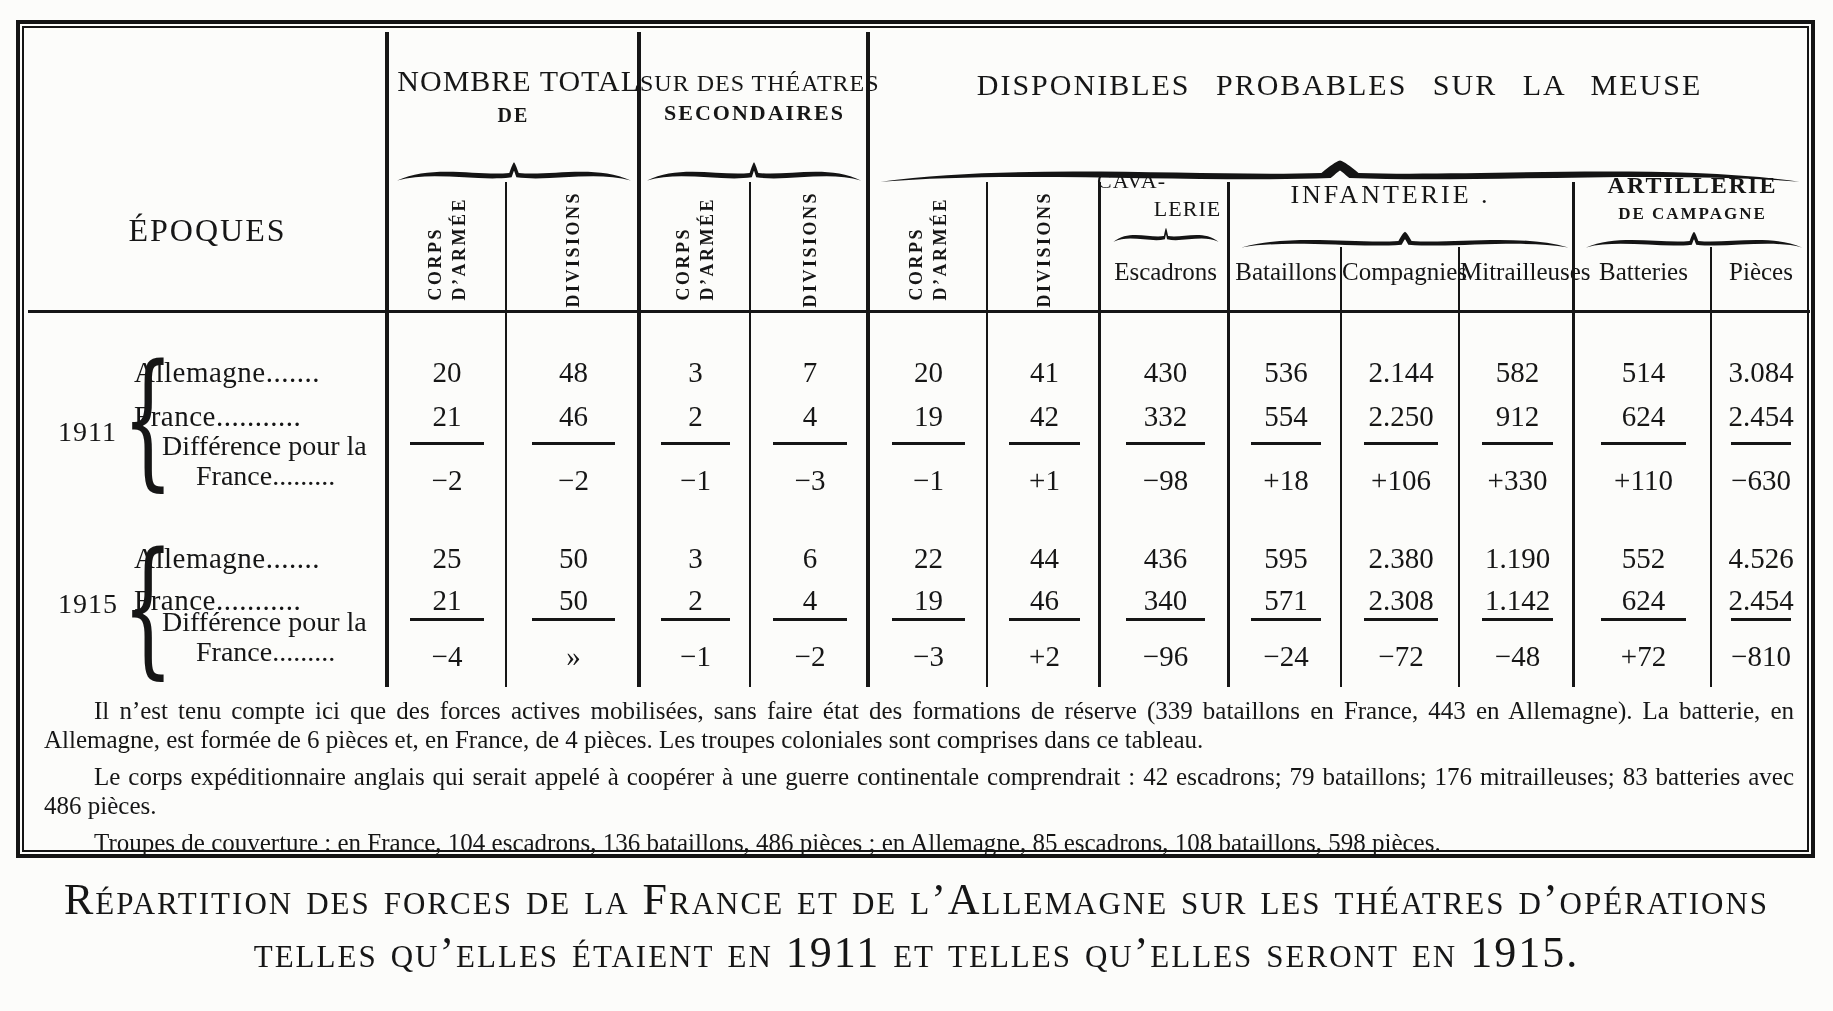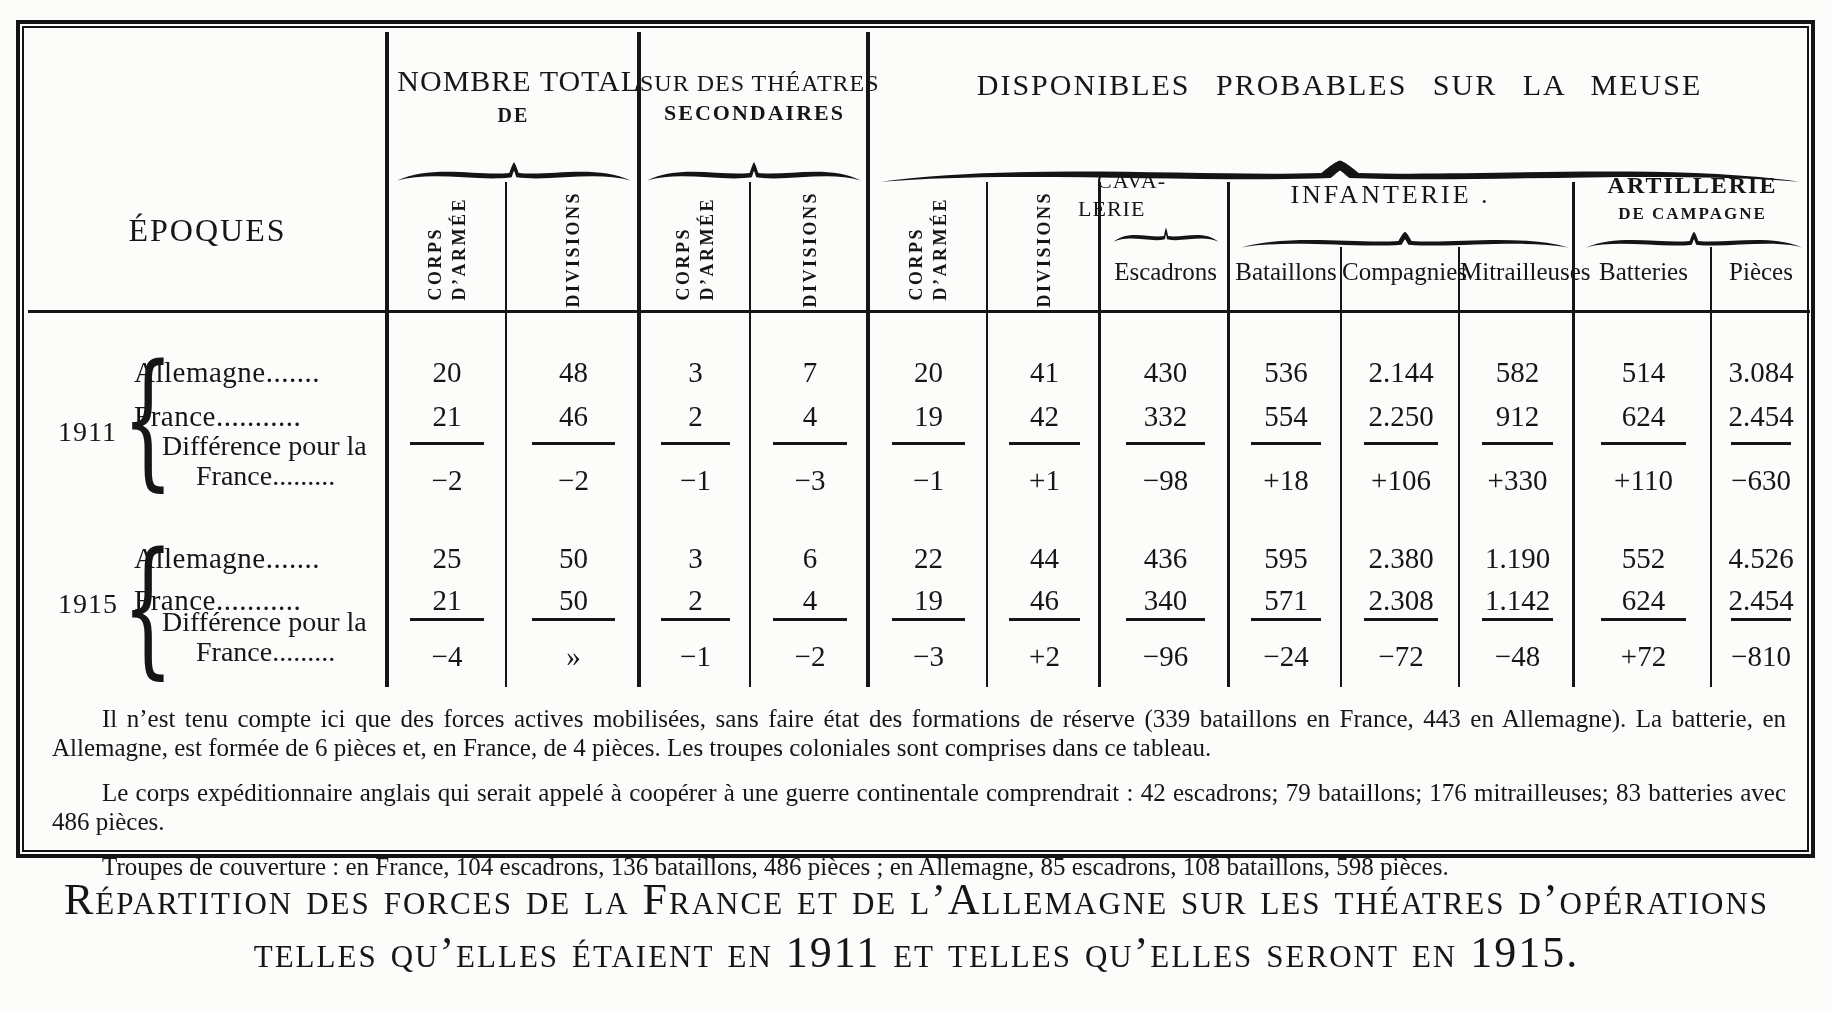--- a/index.html
+++ b/index.html
@@ -16,21 +16,21 @@
   .hrule { position:absolute; left:0; top:278px; width:1782px; height:3px; background:#161616; }
 
   
   .ep       { left:0; width:359px; top:180px; text-align:center; font-size:32px; letter-spacing:2px; }
   .g1a      { left:359px; width:253px; top:32px; text-align:right; font-size:30px; letter-spacing:1px; }
   .g1b      { left:359px; width:253px; top:72px; text-align:center; font-size:20px; font-weight:bold; letter-spacing:2px; }
   .g2a      { left:612px; width:229px; top:38px; text-align:center; font-size:24px; letter-spacing:1px; }
   .g2b      { left:612px; width:229px; top:68px; text-align:center; font-size:22px; font-weight:bold; letter-spacing:2px; }
   .g3       { left:841px; width:941px; top:36px; text-align:center; font-size:30px; letter-spacing:2px; word-spacing:16px; }
   .cava1    { left:1039px; width:129px; top:136px; text-align:center; font-size:22px; letter-spacing:1px; }
-  .cava2    { left:1034px; width:129px; top:164px; text-align:left; font-size:22px; letter-spacing:1px;padding-left:16px; }
+  .cava2    { left:1079px; width:129px; top:164px; text-align:center; font-size:22px; letter-spacing:1px;padding-left:16px; }
   .inf      { left:1202px; width:321px; top:148px; text-align:center; font-size:26px; letter-spacing:3px; }
   .art1     { left:1547px; width:235px; top:140px; text-align:center; font-size:24px; font-weight:bold; letter-spacing:2px; }
   .art2     { left:1547px; width:235px; top:172px; text-align:center; font-size:17px; font-weight:bold; letter-spacing:2px; }
 
   .brace { position:absolute; }
   .brace path { fill:#141414; }
 
   
   .vwrap { position:absolute; top:156px; height:122px; display:flex; justify-content:center; align-items:center; }
   .vtext { writing-mode:vertical-rl; transform:rotate(180deg); font-size:18px; font-weight:bold;
@@ -45,21 +45,21 @@
   .vals > div { font-size:29px; }
   .vals .lbl { text-align:left; padding-left:106px; letter-spacing:0.5px; }
   .rules i { display:block; width:62%; height:3px; background:#161616; margin:0 auto; }
 
   .year  { font-size:28px; letter-spacing:1px; }
   .difflab { font-size:28px; }
   .ybrace { position:absolute; font-family:"DejaVu Serif",serif; font-size:148px; line-height:150px;
             transform:scaleX(0.55); transform-origin:left center; font-weight:normal; }
 
   .notes { position:absolute; left:8px; top:656px; width:1766px; font-size:25px; line-height:29px; text-align:justify; }
-  .notes p { margin:16px; text-indent:50px; }
+  .notes p { margin:8px; text-indent:50px; }
 
   .caption { position:absolute; left:0; top:874px; width:1833px; text-align:center;
              font-variant:small-caps; font-size:44px; letter-spacing:2px; }
   .caption .l2 { margin-top:2px; }
 </style>
 </head>
 <body>
 
 <div class="page">
   <div class="frame">

